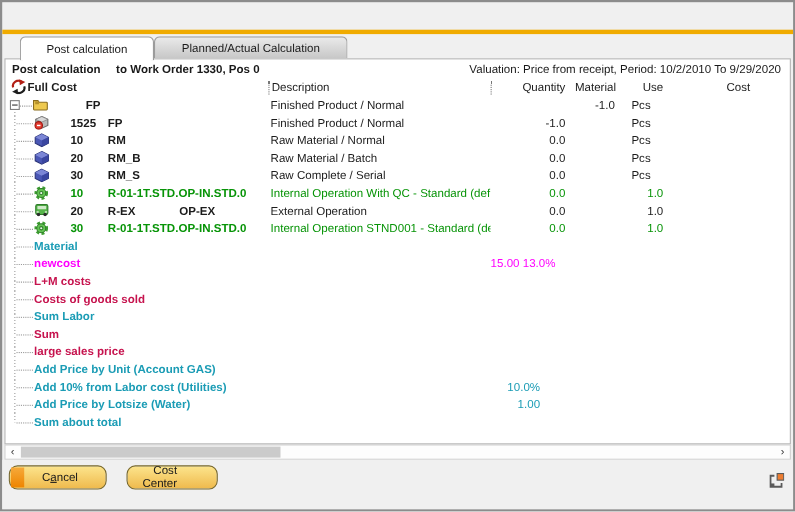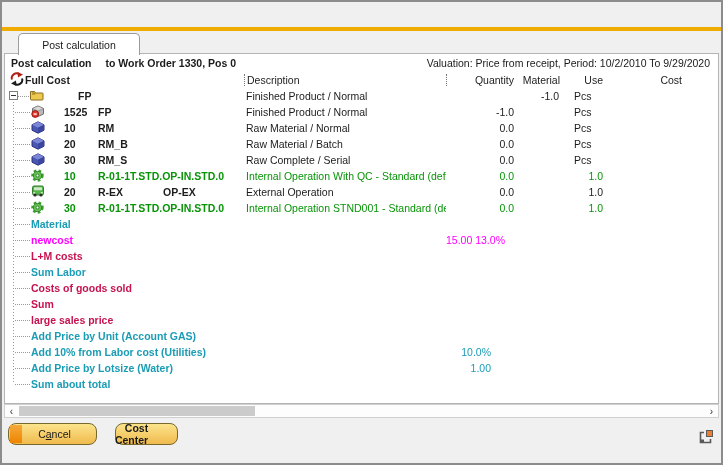--- a/index.html
+++ b/index.html
@@ -63,32 +63,33 @@
   
   .hscroll{position:absolute;left:2px;top:402px;width:715px;height:14px;background:#fdfdfd;border:1px solid #cfcfcf;box-sizing:border-box;}
   .sarrow{position:absolute;top:0;width:13px;height:12px;font-size:10px;color:#333;display:flex;align-items:center;justify-content:center;cursor:default;}
   .sarrow.l{left:0;} .sarrow.r{right:0;}
   .thumb{position:absolute;left:14px;top:1px;width:236px;height:10px;background:#cbcbcb;cursor:default;}
   
   .footer{position:absolute;left:0;right:0;bottom:0;height:45px;background:#f0f0f0;}
   .btn{position:absolute;top:5px;height:22px;border:1px solid #77682e;border-radius:8px;background:linear-gradient(#fce48c,#efba4d);font-size:10.5px;color:#1a1a1a;display:flex;align-items:center;justify-content:center;box-sizing:border-box;cursor:default;font-family:inherit;}
   .btn.cancel{left:6px;width:89px;padding-left:10px;}
   .stripe{position:absolute;left:1px;top:1px;bottom:1px;width:12px;background:linear-gradient(#f6a93a,#ee8500);}
-  .btn.cost{left:113px;width:63px;font-weight:bold;}
+  .btn.cost{left:113px;width:83px;}
   .u{text-decoration:underline;}
   .grip{position:absolute;right:8px;top:12px;width:14px;height:14px;}
 </style>
 </head>
 <body>
 
 <div class="window">
 
   <div class="goldline" id="goldline" style="background: rgb(240, 171, 0);"></div>
 
   <div class="tab active">Post calculation</div>
+  <div class="tab inactive">Planned/Actual Calculation</div>
 
   <div class="panel">
     <div class="inforow">
       <span class="b">Post calculation</span>
       <span class="b sub">to Work Order 1330, Pos 0</span>
       <span class="right">Valuation: Price from receipt, Period: 10/2/2010 To 9/29/2020</span>
     </div>
 
     <div class="headrow grid">
       <span class="hicon">
@@ -277,35 +278,35 @@
           <div class="tree">
             <span class="stub"></span>
             <span class="rlabel">L+M costs</span>
           </div>
           <div class="cell desc"></div>
           <div class="cell qty"></div>
           <div class="cell complete"></div>
           <div class="cell use"></div>
           <div class="cell cost"></div>
         </div>
+        <div class="trow grid c-crimson">
+          <div class="tree">
+            <span class="stub"></span>
+            <span class="rlabel">Costs of goods sold</span>
+          </div>
+          <div class="cell desc"></div>
+          <div class="cell qty"></div>
+          <div class="cell complete"></div>
+          <div class="cell use"></div>
+          <div class="cell cost"></div>
+        </div>
         <div class="trow grid c-teal">
           <div class="tree">
             <span class="stub"></span>
             <span class="rlabel">Sum Labor</span>
-          </div>
-          <div class="cell desc"></div>
-          <div class="cell qty"></div>
-          <div class="cell complete"></div>
-          <div class="cell use"></div>
-          <div class="cell cost"></div>
-        </div>
-        <div class="trow grid c-crimson">
-          <div class="tree">
-            <span class="stub"></span>
-            <span class="rlabel">Costs of goods sold</span>
           </div>
           <div class="cell desc"></div>
           <div class="cell qty"></div>
           <div class="cell complete"></div>
           <div class="cell use"></div>
           <div class="cell cost"></div>
         </div>
         <div class="trow grid c-crimson">
           <div class="tree">
             <span class="stub"></span>

